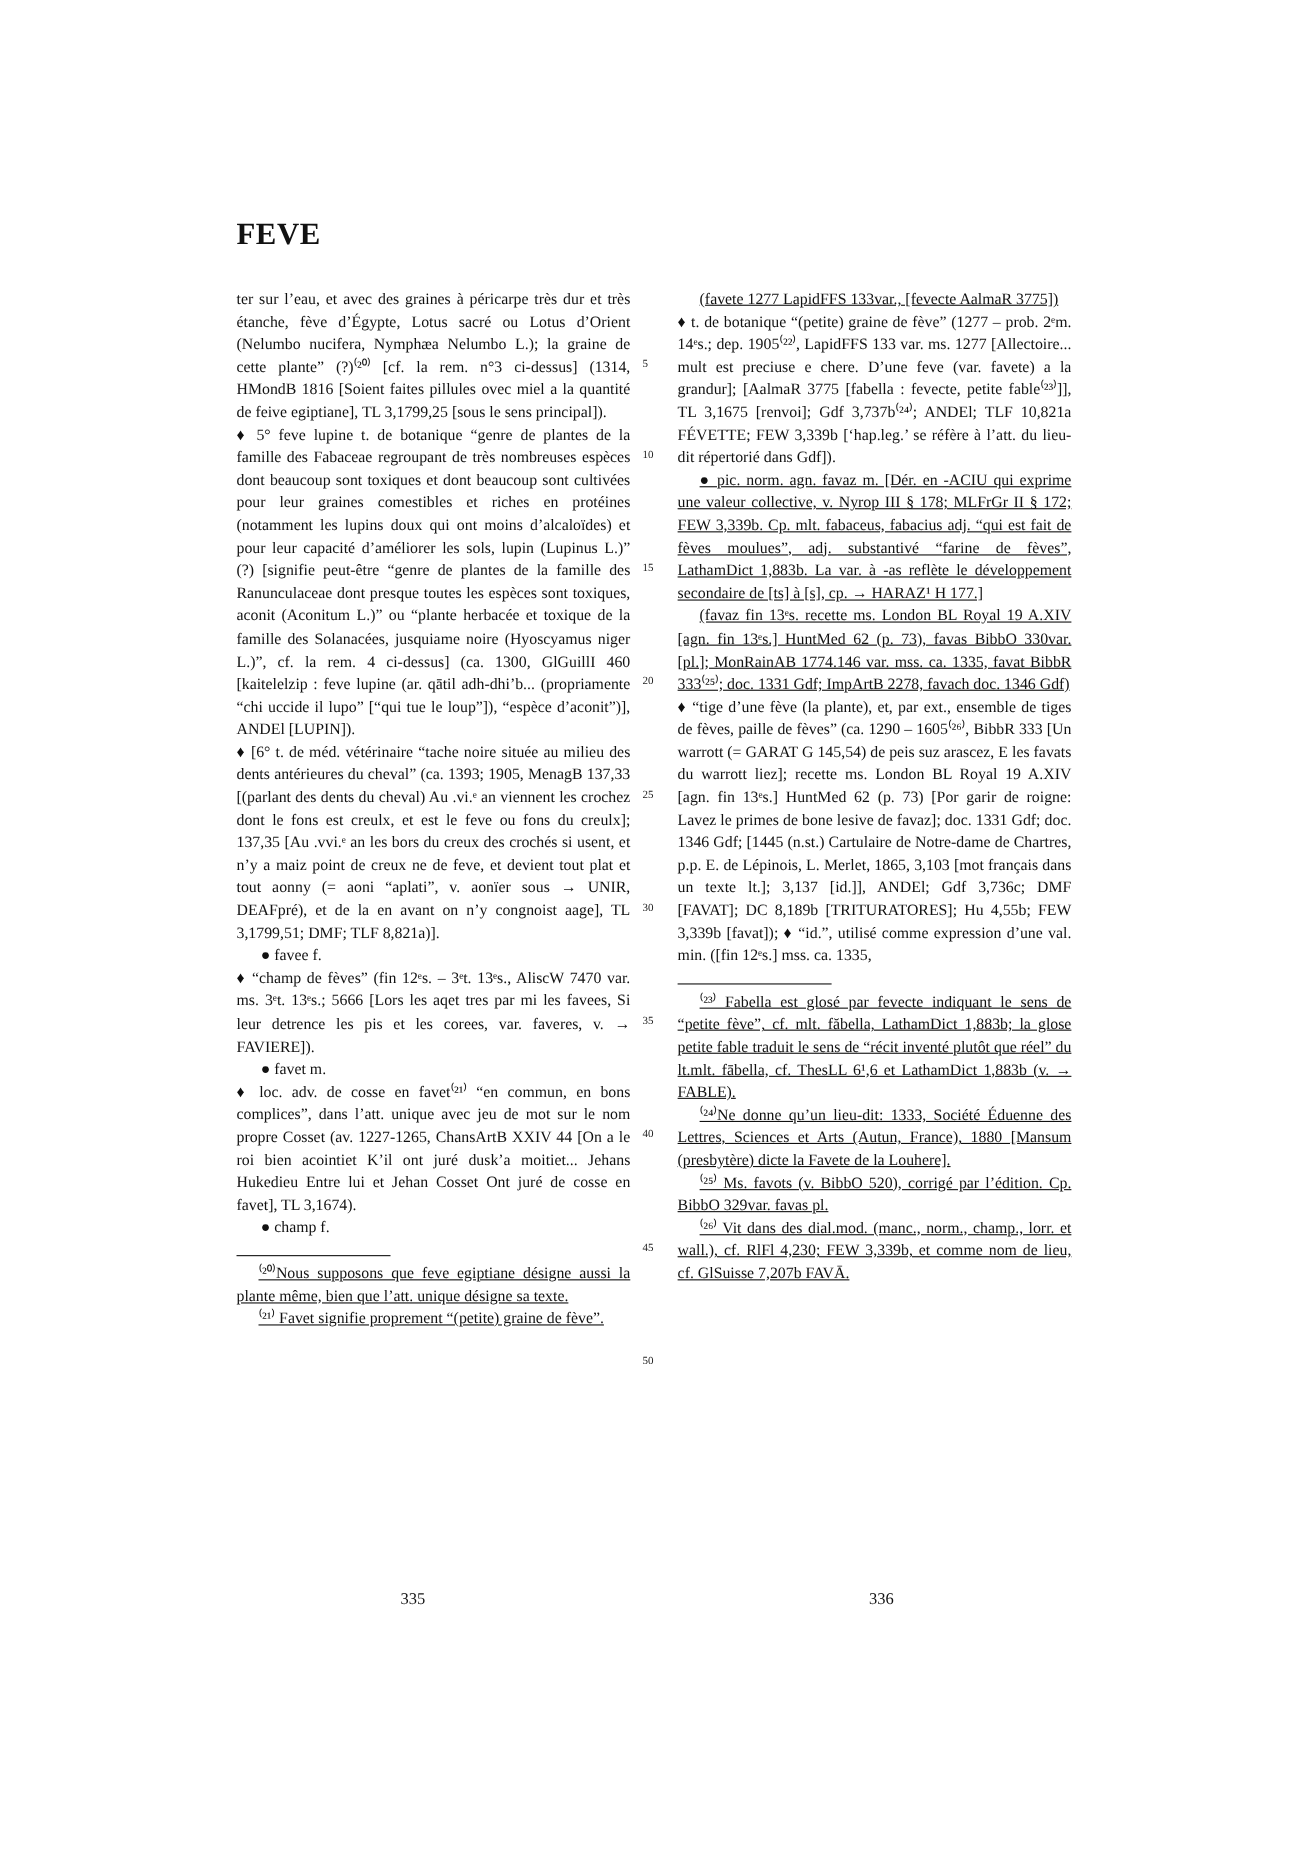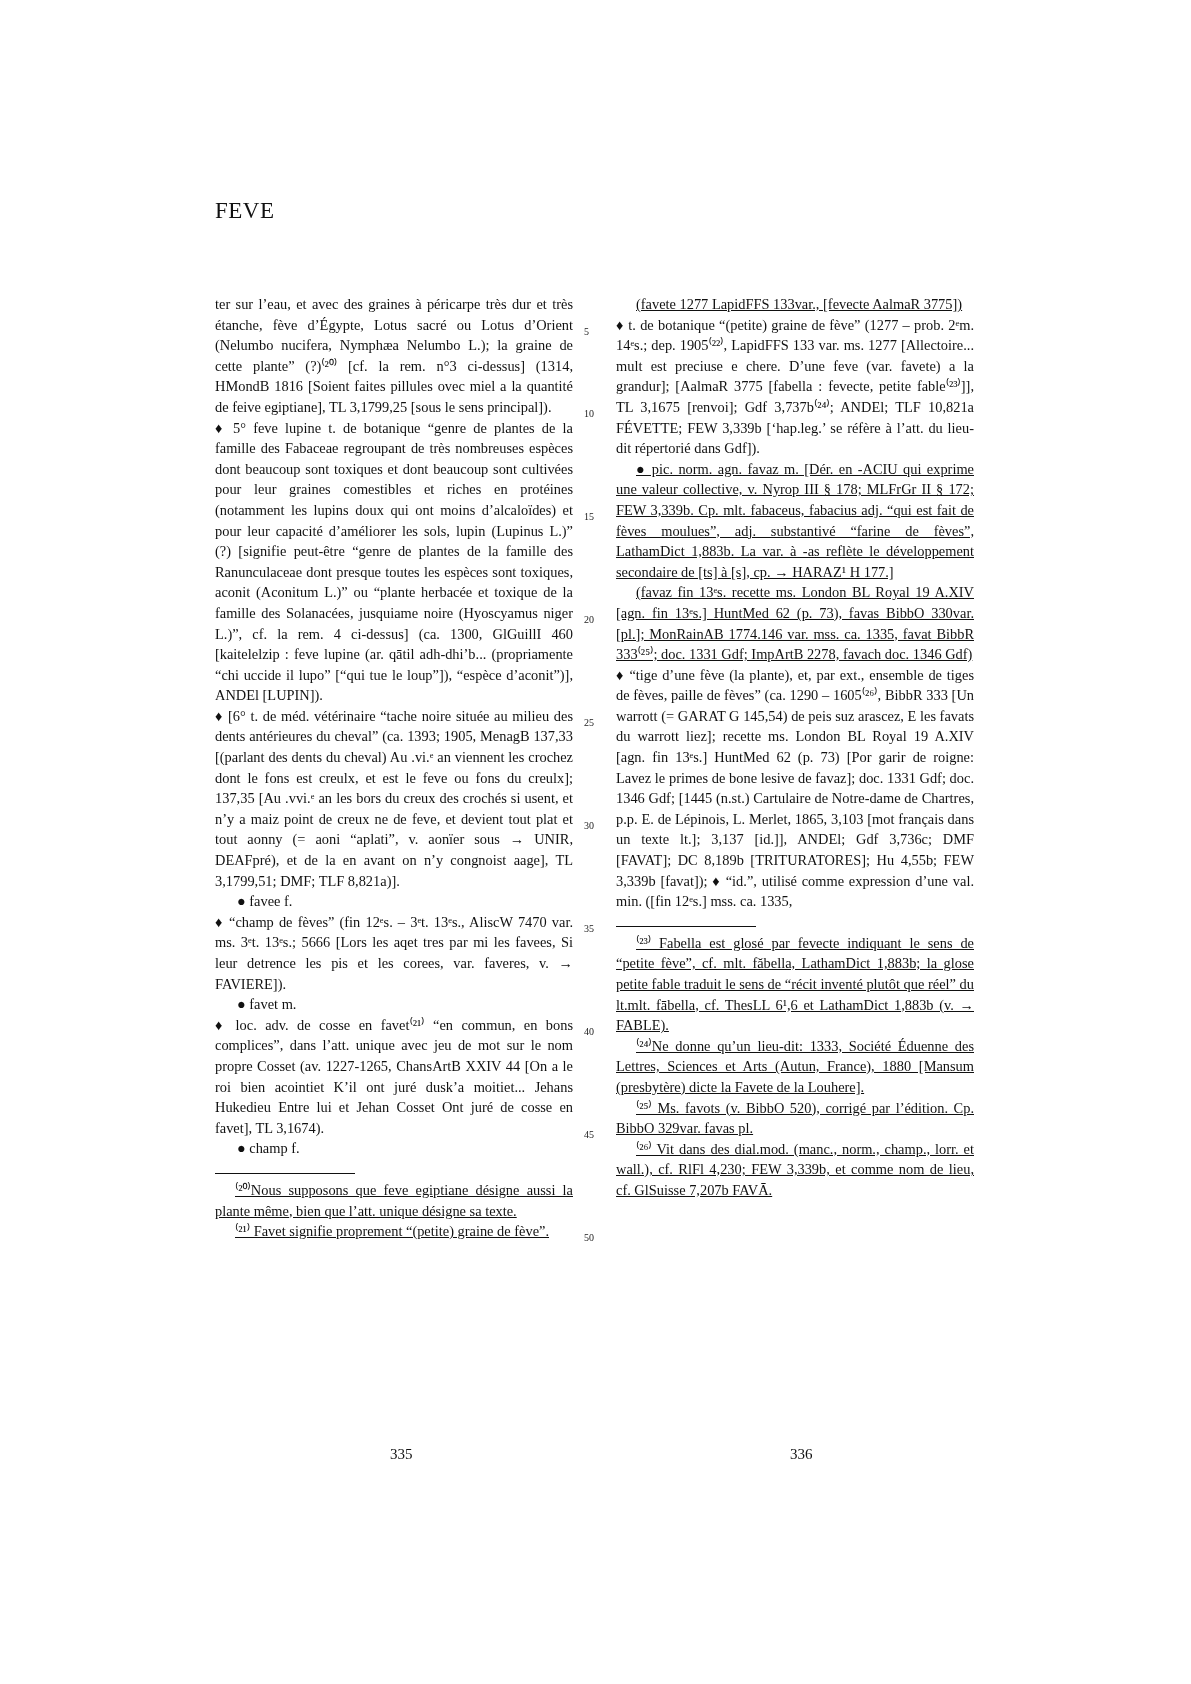--- a/index.html
+++ b/index.html
@@ -1,30 +1,30 @@
 <!DOCTYPE html>
 <html><head>
 <meta charset="utf-8">
 <style>
   html, body { margin: 0; padding: 0; background: #ffffff; }
   body { width: 1191px; height: 1684px; position: relative; overflow: hidden;
          font-family: "Liberation Serif", serif; color: #111; }
-  .header { position: absolute; left: 215px; top: 198px; font-size: 23px; font-weight: normal; letter-spacing: 0.5px; }
-  .col { position: absolute; top: 262px; width: 358px; font-size: 14.4px; line-height: 20.6px; text-align: justify; margin-top: 32px; }
+  .header { position: absolute; left: 215px; top: 198px; font-size: 28px; font-weight: bold; letter-spacing: 0.5px; }
+  .col { position: absolute; top: 262px; width: 358px; font-size: 14.4px; line-height: 20.6px; text-align: justify; }
   .col.left { left: 215px; }
   .col.right { left: 616px; }
   .col p { margin: 0; }
   .ind { text-indent: 20px; text-decoration: underline; }
   .bul { padding-left: 22px; }
   .fnrule { width: 140px; border-top: 1px solid #111; margin: 14px 0 6px 0; }
   .fn { font-size: 14.4px; line-height: 20.6px; }
   .linenums { position: absolute; left: 584px; top: 262px; font-size: 10px; color: #222; }
   .linenums span { position: absolute; left: 0; }
   .pagenum { position: absolute; top: 1446px; font-size: 15px; }
-  .pagenum.l { left: 390px; }
+  .pagenum.l { left: 364px; }
   .pagenum.r { left: 790px; }
 </style>
 </head>
 <body>
 
 <div class="header">FEVE</div>
 
 <div class="col left">
   <p>ter sur l’eau, et avec des graines à péricarpe très dur et très étanche, fève d’Égypte, Lotus sacré ou Lotus d’Orient (Nelumbo nucifera, Nymphæa Nelumbo L.); la graine de cette plante” (?)⁽²⁰⁾ [cf. la rem. n°3 ci-dessus] (1314, HMondB 1816 [Soient faites pillules ovec miel a la quantité de feive egiptiane], TL 3,1799,25 [sous le sens principal]).</p>
   <p>♦ 5° feve lupine t. de botanique “genre de plantes de la famille des Fabaceae regroupant de très nombreuses espèces dont beaucoup sont toxiques et dont beaucoup sont cultivées pour leur graines comestibles et riches en protéines (notamment les lupins doux qui ont moins d’alcaloïdes) et pour leur capacité d’améliorer les sols, lupin (Lupinus L.)” (?) [signifie peut-être “genre de plantes de la famille des Ranunculaceae dont presque toutes les espèces sont toxiques, aconit (Aconitum L.)” ou “plante herbacée et toxique de la famille des Solanacées, jusquiame noire (Hyoscyamus niger L.)”, cf. la rem. 4 ci-dessus] (ca. 1300, GlGuillI 460 [kaitelelzip : feve lupine (ar. qātil adh-dhi’b... (propriamente “chi uccide il lupo” [“qui tue le loup”]), “espèce d’aconit”)], ANDEl [LUPIN]).</p>

